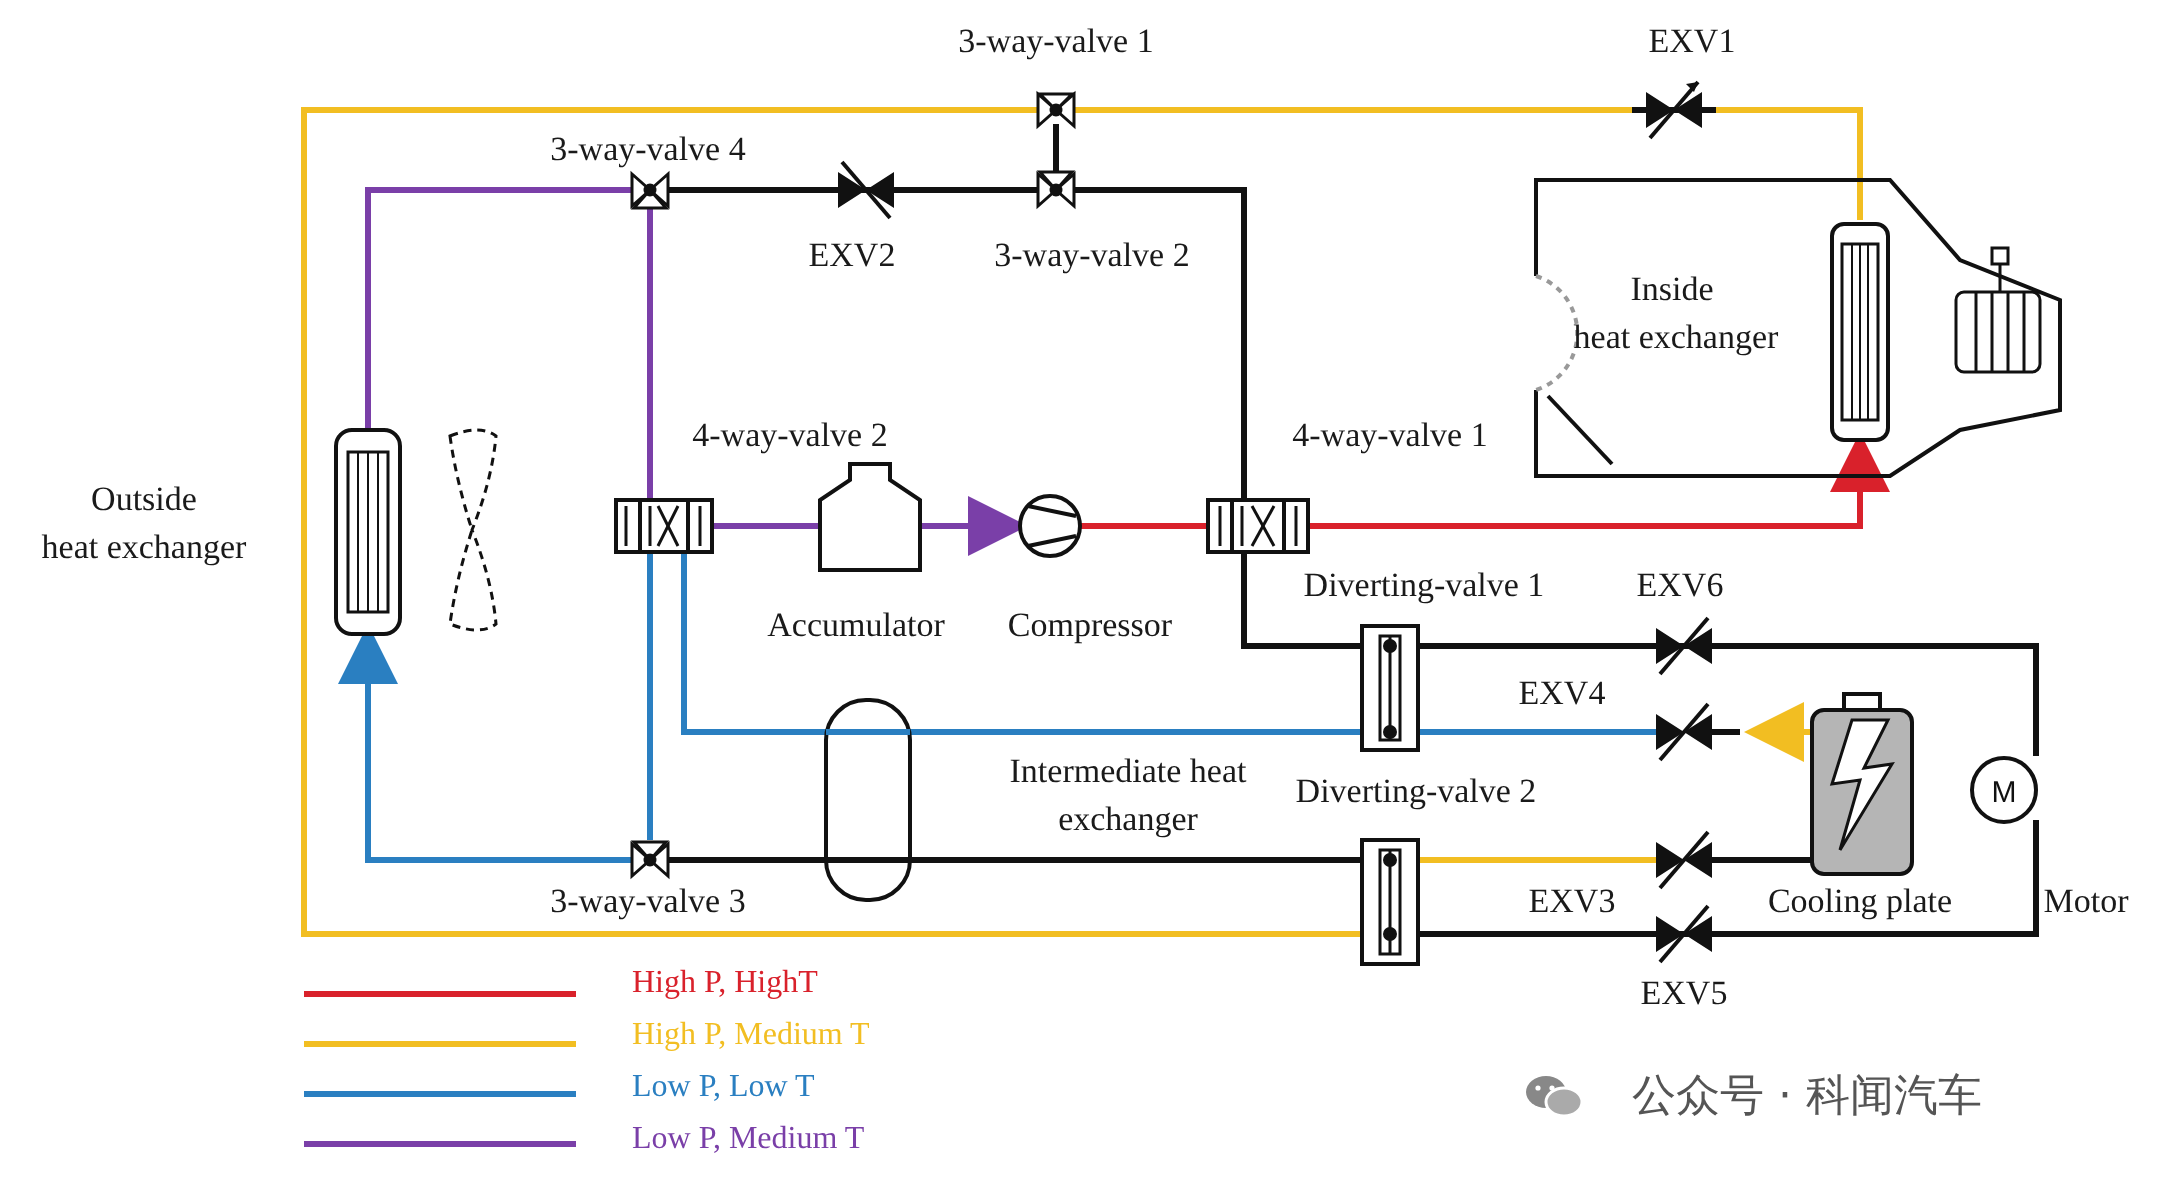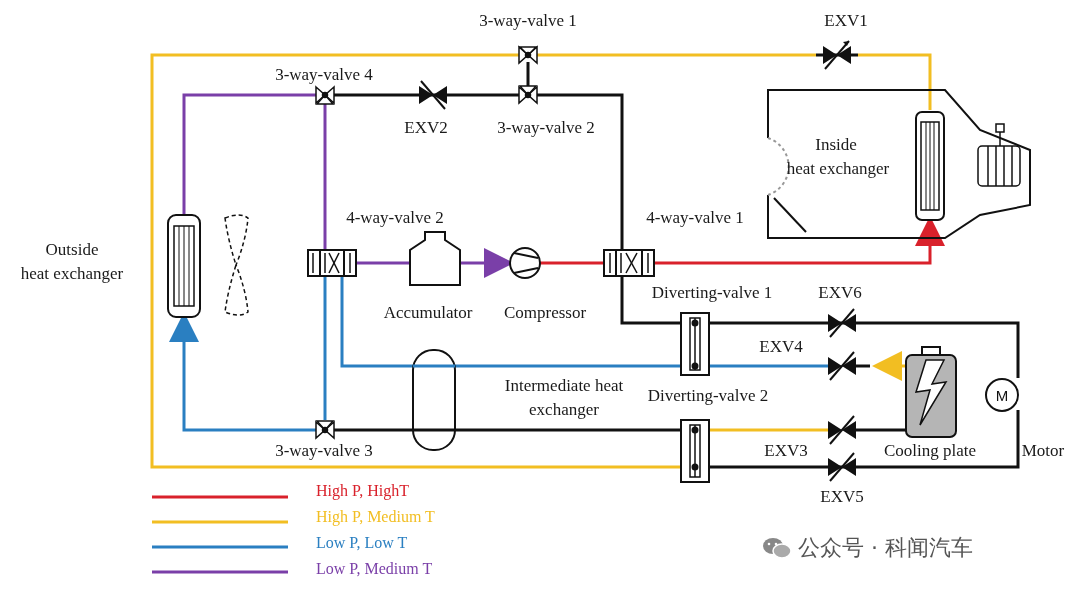--- a/index.html
+++ b/index.html
@@ -1,20 +1,20 @@
 <!DOCTYPE html>
 <html><head>
 <meta charset="utf-8">
 <style>
   html,body{margin:0;padding:0;background:#ffffff;}
   body{width:1080px;height:592px;overflow:hidden;position:relative;font-family:"Liberation Serif","DejaVu Serif",serif;}
   #diagram{position:absolute;left:0;top:0;}
   .lbl{font-family:"Liberation Serif","DejaVu Serif",serif;font-size:17px;fill:#1a1a1a;}
   .leg{font-family:"Liberation Serif","DejaVu Serif",serif;font-size:16px;}
-  .wm{position:absolute;left:762px;top:533px;display:flex;align-items:center;gap:6px;font-family:"DejaVu Sans",sans-serif;font-size:22px;color:#555;}
+  .wm{position:absolute;left:762px;top:533px;display:flex;align-items:center;gap:24px;font-family:"DejaVu Sans",sans-serif;font-size:22px;color:#555;}
   .wm-icon{width:30px;height:24px;position:relative;}
 </style>
 </head>
 <body>
 
 <svg id="diagram" width="1080" height="592" viewBox="0 0 1080 592">
   <defs>
     <marker id="arrPurple" markerWidth="10" markerHeight="10" refX="8" refY="5" orient="auto">
         <path d="M0,0 L10,5 L0,10 z" fill="#7a3fa8"></path>
       </marker>

